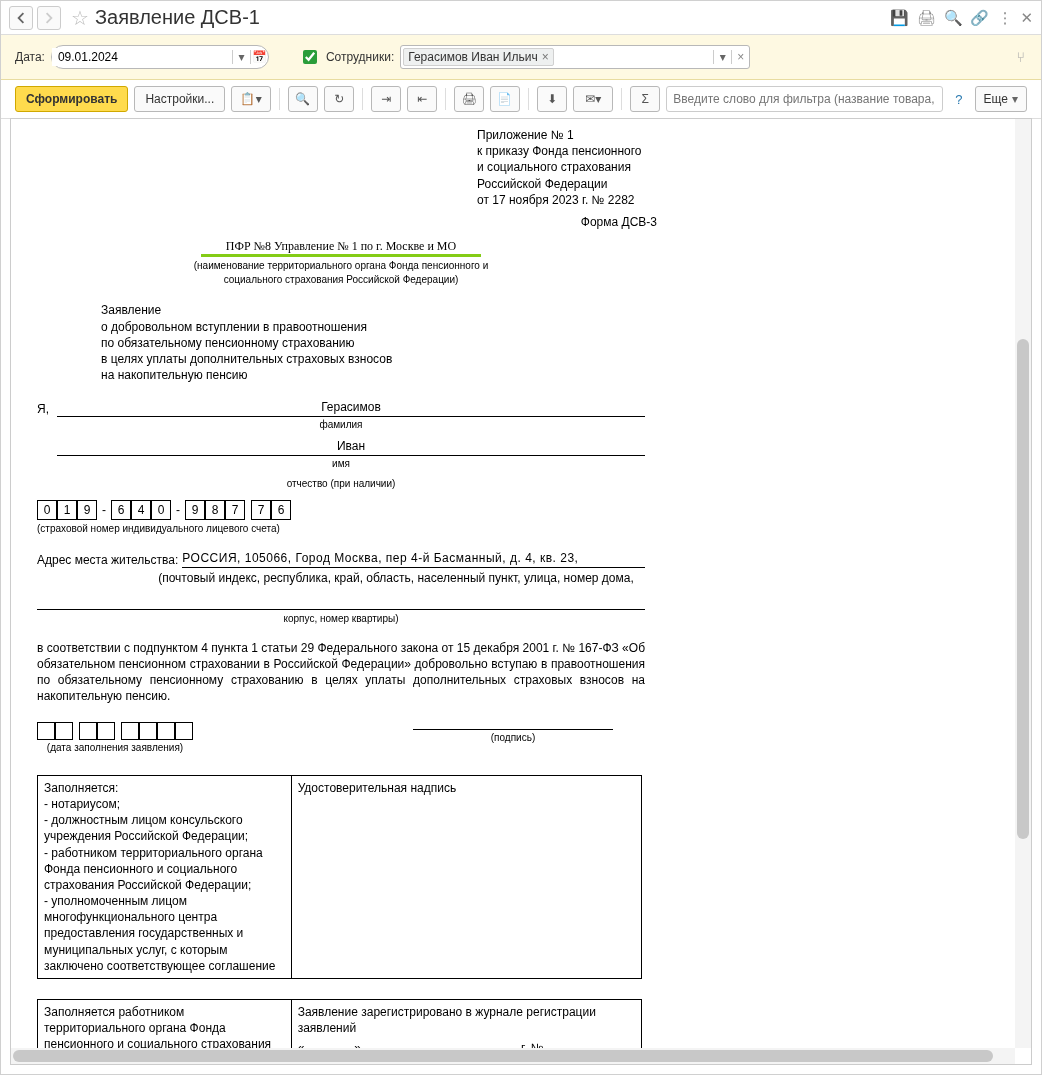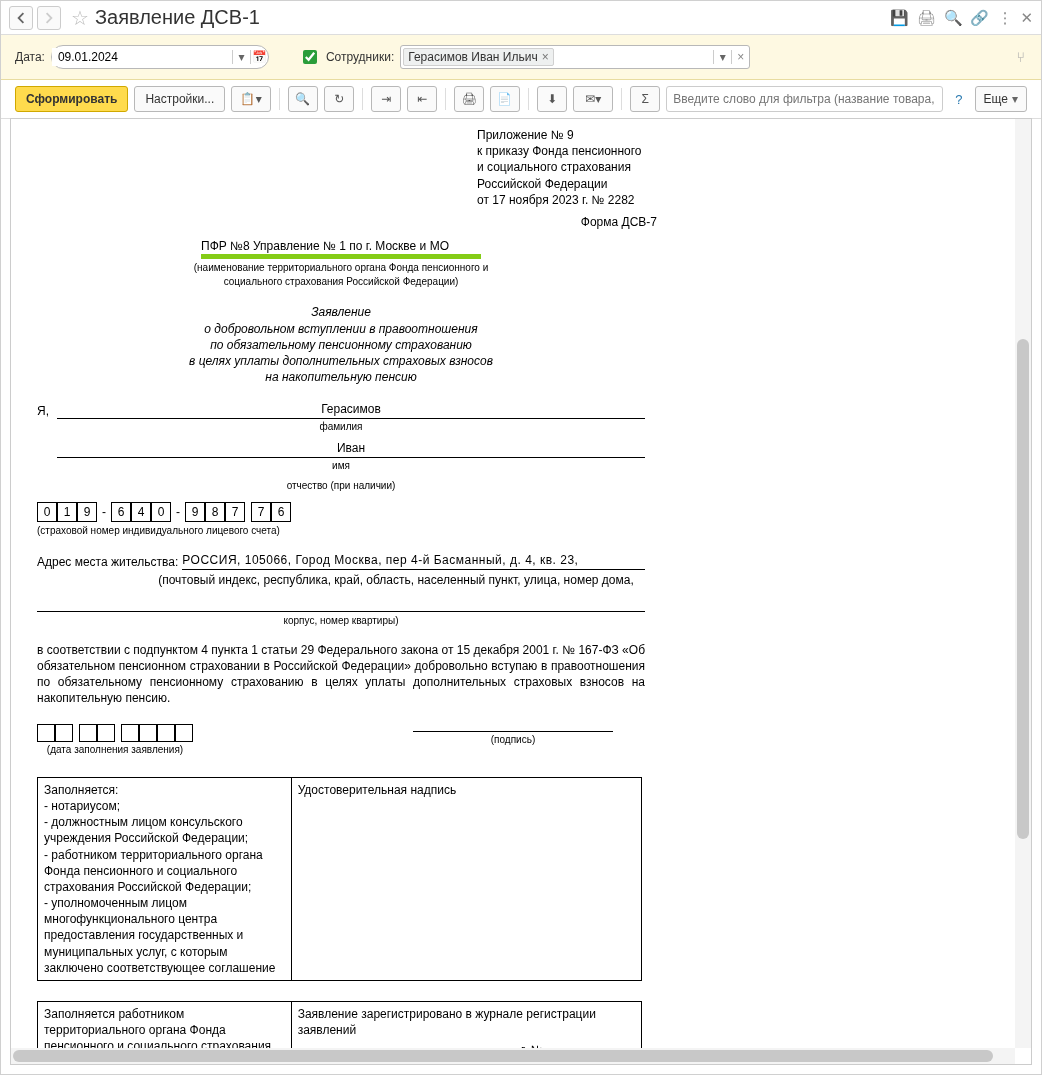--- a/index.html
+++ b/index.html
@@ -36,23 +36,23 @@
   .q { color:#2a7ab0; margin:0 6px; font-size:13px;}
   .more { height:26px; border:1px solid #b8b8b8; border-radius:3px; background:#fafafa; padding:0 8px; display:flex; align-items:center; cursor:pointer;}
   .content { position:absolute; top:118px; left:10px; right:10px; bottom:10px; border:1px solid #ccc; overflow:auto;}
   .scroll-v { position:absolute; right:0; top:0; bottom:16px; width:16px; background:#f4f4f4;}
   .scroll-v .thumb { position:absolute; left:2px; right:2px; top:220px; height:500px; background:#c8c8c8; border-radius:6px;}
   .scroll-h { position:absolute; left:0; right:16px; bottom:0; height:16px; background:#f4f4f4;}
   .scroll-h .thumb { position:absolute; top:2px; bottom:2px; left:2px; width:980px; background:#c8c8c8; border-radius:6px;}
   .doc { padding:8px 16px 16px 26px; color:#000; font-size:12px; line-height:1.35; width:650px;}
   .doc .topright { margin-left:440px; width:180px;}
   .doc .formcode { text-align:right; margin:6px 0 8px; width:620px;}
-  .doc .org { border-bottom:5px solid #84cc16; width:280px; margin:0 auto; font-size:12px;}
+  .doc .org { text-align:center; border-bottom:3px solid #84cc16; width:280px; margin:0 auto; font-size:12px;font-family:Liberation Serif, serif;}
   .doc .orgnote { text-align:center; font-size:10px; width:300px; margin:2px auto 14px;}
-  .doc .heading { text-align:center; margin: 16px auto 16px; width:480px;font-style:italic;}
+  .doc .heading { text-align:left; margin: 16px auto 16px; width:480px;}
   .doc .heading .h1 {}
   .fldline { display:flex; align-items:flex-end; margin-bottom:0;}
   .fldline .pre { white-space:pre;}
   .uline { flex:1; border-bottom:1px solid #000; text-align:center; padding-bottom:1px;}
   .caption { text-align:center; font-size:10px; margin:1px 0 6px;}
   .cells { display:flex; margin-top:10px;}
   .cell { width:20px; height:20px; border:1px solid #000; text-align:center; line-height:18px; font-size:12px;}
   .dash { width:14px; text-align:center; line-height:20px;}
   .snils-cap { font-size:10px; margin:2px 0 14px;}
   .addr { display:flex; align-items:flex-end;}
@@ -147,27 +147,27 @@
   <span class="q">?</span>
   <div class="more">
       <span>Еще</span> 
       <span style="margin-left:4px;color:#666">▾</span>
     </div>
 </div>
 
 <div class="content">
   <div class="doc">
     <div class="topright">
-      <div>Приложение № 9</div>
+      <div>Приложение № 1</div>
       <div>к приказу Фонда пенсионного</div>
       <div>и социального страхования</div>
       <div>Российской Федерации</div>
       <div>от 17 ноября 2023 г. № 2282</div>
     </div>
-    <div class="formcode">Форма ДСВ-7</div>
+    <div class="formcode">Форма ДСВ-3</div>
     <div class="org">ПФР №8 Управление № 1 по г. Москве и МО</div>
     <div class="orgnote">(наименование территориального органа Фонда пенсионного и социального страхования Российской Федерации)</div>
     <div class="heading">
       <div class="h1">Заявление</div>
       <div>о добровольном вступлении в правоотношения</div>
       <div>по обязательному пенсионному страхованию</div>
       <div>в целях уплаты дополнительных страховых взносов</div>
       <div>на накопительную пенсию</div>
     </div>
 

